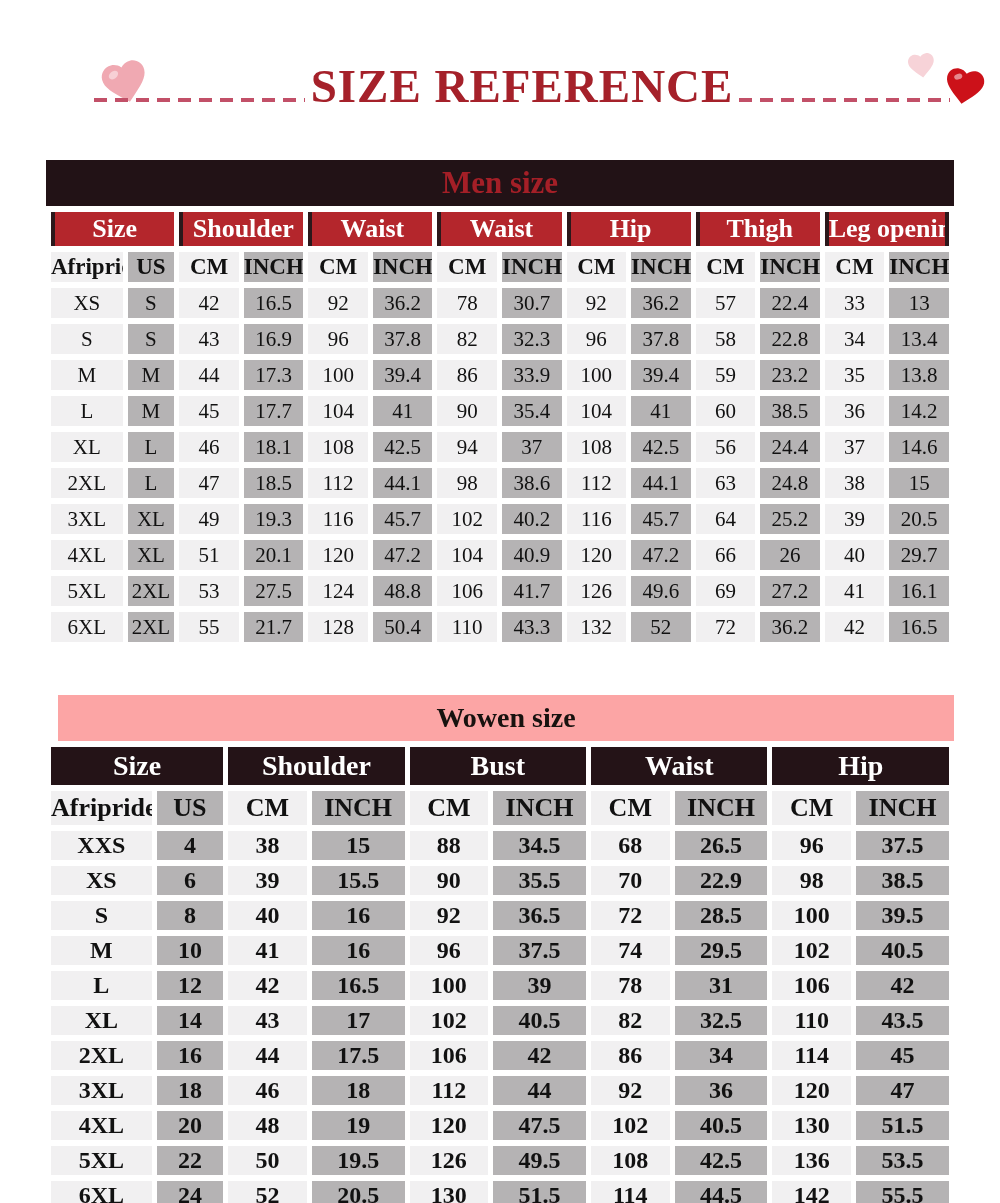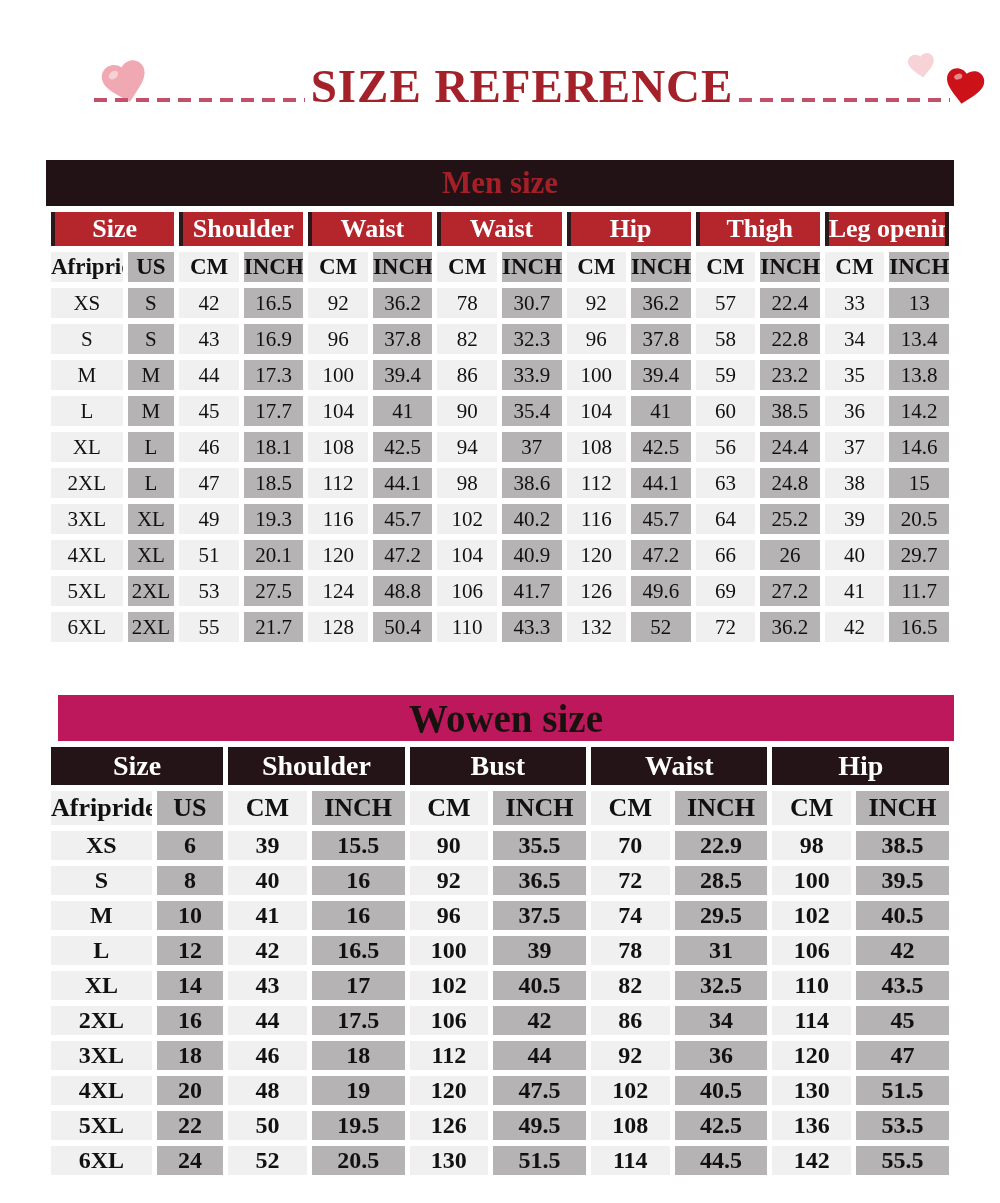--- a/index.html
+++ b/index.html
@@ -37,21 +37,21 @@
   
   .size-section { margin:0 46px; }
   .women-section { margin-top:47px; }
 
   .table-bar {
     height:46px; display:flex; align-items:center; justify-content:center;
     font-weight:bold;
     text-align:center;
   }
   .men-bar   { background:#221216; color:#a41f27; font-size:31px; }
-  .women-bar { background:#be185d; color:#18120f; font-size:39px;margin-left:12px; }
+  .women-bar { background:#fca5a5; color:#18120f; font-size:28px;margin-left:12px; }
 
   table.size-table {
     width:100%;
     border-collapse:separate;
     border-spacing:5px 6px;
     table-layout:fixed;
   }
   table.size-table th, table.size-table td {
     text-align:center; vertical-align:middle;
     padding:0; overflow:hidden; white-space:nowrap;
@@ -284,21 +284,21 @@
             <td class="shade">27.5</td>
             <td class="light">124</td>
             <td class="shade">48.8</td>
             <td class="light">106</td>
             <td class="shade">41.7</td>
             <td class="light">126</td>
             <td class="shade">49.6</td>
             <td class="light">69</td>
             <td class="shade">27.2</td>
             <td class="light">41</td>
-            <td class="shade">11.7</td>
+            <td class="shade">16.1</td>
           </tr>
           <tr>
             <td class="light">6XL</td>
             <td class="shade">2XL</td>
             <td class="light">55</td>
             <td class="shade">21.7</td>
             <td class="light">128</td>
             <td class="shade">50.4</td>
             <td class="light">110</td>
             <td class="shade">43.3</td>
@@ -344,20 +344,32 @@
             <th class="sub-cell light">CM</th>
             <th class="sub-cell shade">INCH</th>
             <th class="sub-cell light">CM</th>
             <th class="sub-cell shade">INCH</th>
             <th class="sub-cell light">CM</th>
             <th class="sub-cell shade">INCH</th>
           </tr>
       </thead>
       <tbody>
           <tr>
+            <td class="light">XXS</td>
+            <td class="shade">4</td>
+            <td class="light">38</td>
+            <td class="shade">15</td>
+            <td class="light">88</td>
+            <td class="shade">34.5</td>
+            <td class="light">68</td>
+            <td class="shade">26.5</td>
+            <td class="light">96</td>
+            <td class="shade">37.5</td>
+          </tr>
+          <tr>
             <td class="light">XS</td>
             <td class="shade">6</td>
             <td class="light">39</td>
             <td class="shade">15.5</td>
             <td class="light">90</td>
             <td class="shade">35.5</td>
             <td class="light">70</td>
             <td class="shade">22.9</td>
             <td class="light">98</td>
             <td class="shade">38.5</td>

